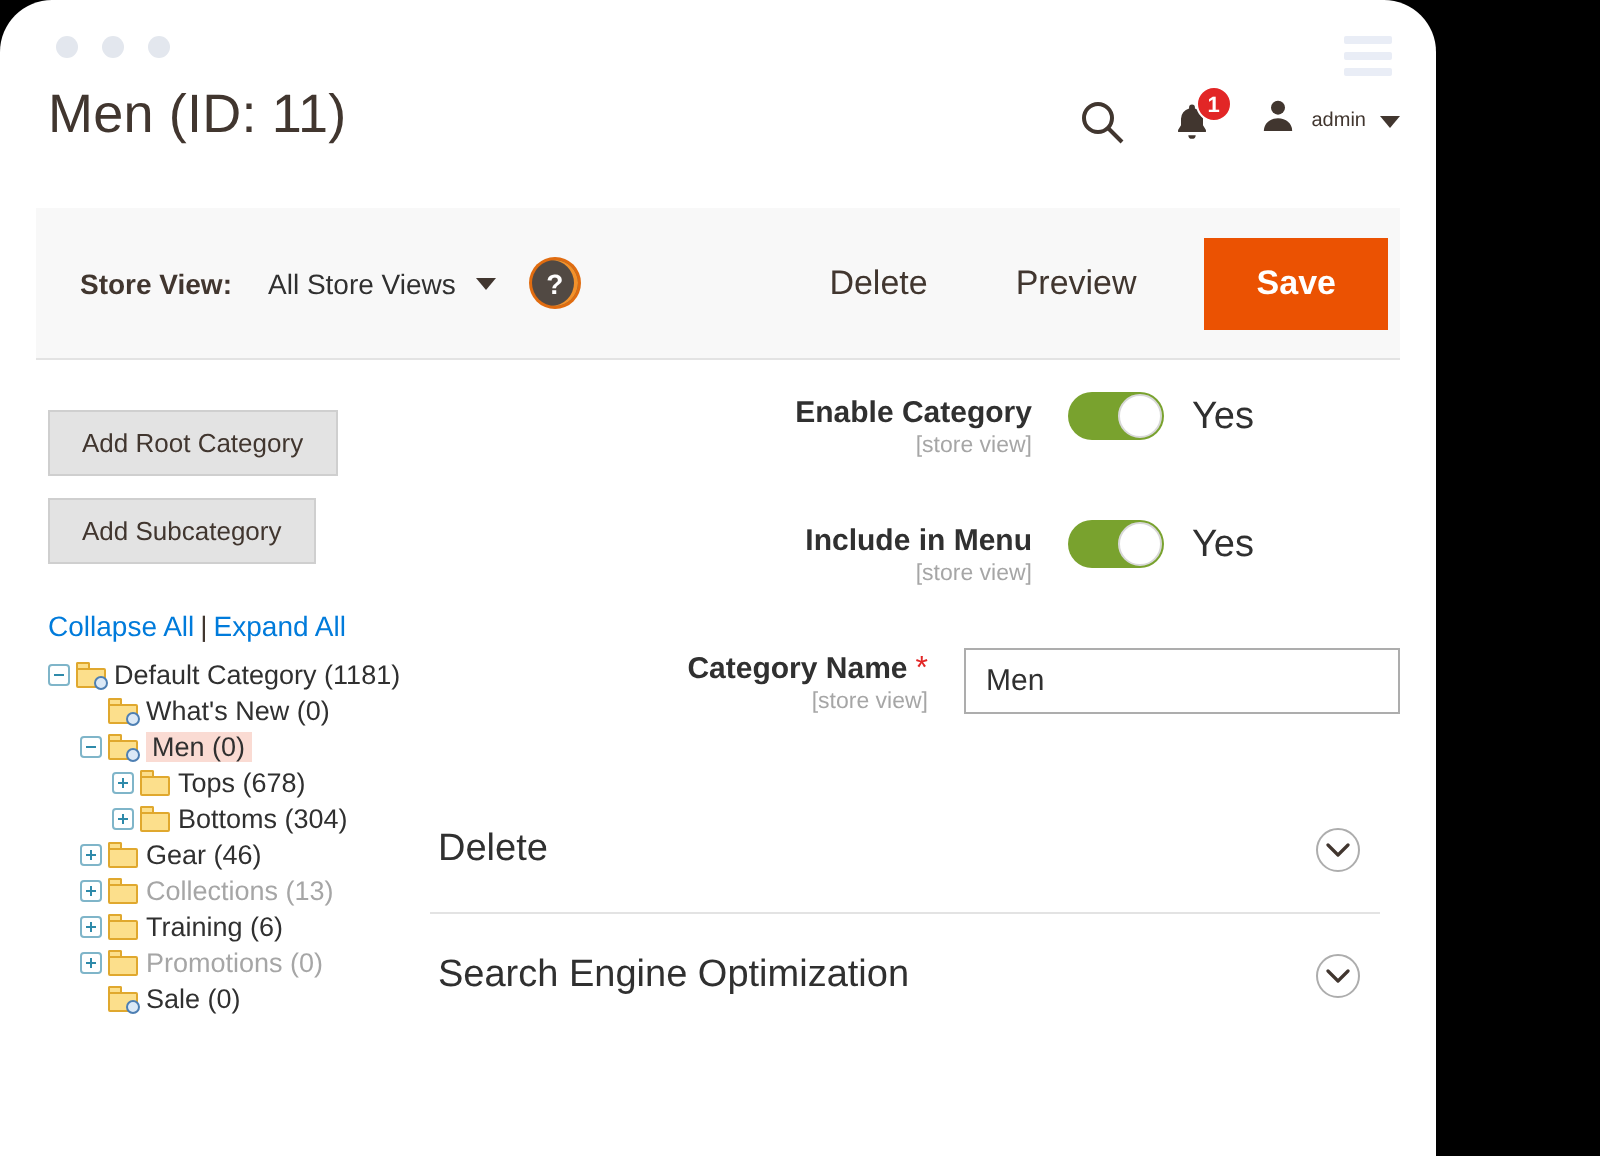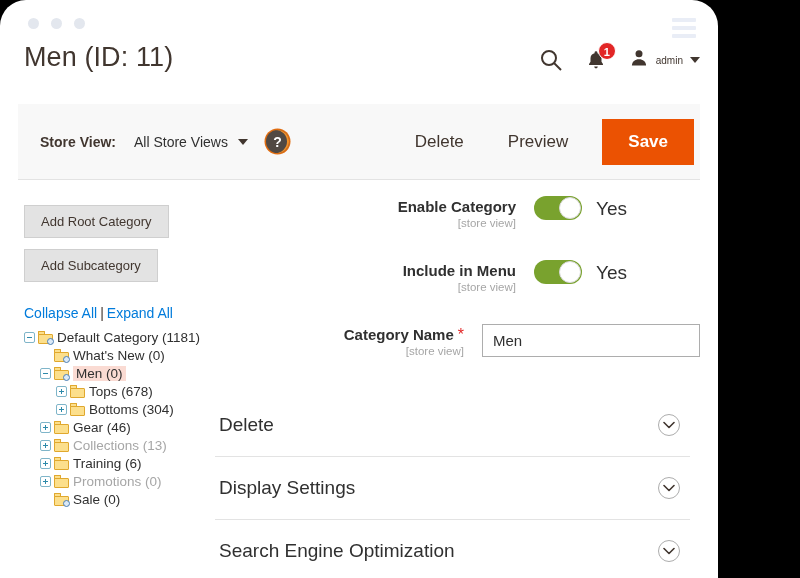--- a/index.html
+++ b/index.html
@@ -387,28 +387,20 @@
     <div id="sections">
         <div class="section">
           <span class="section-title">Delete</span>
           <span class="chevron-circle">
             <svg width="12" height="8" viewBox="0 0 12 8" fill="none" stroke="#41362f" stroke-width="1.6" stroke-linecap="round" stroke-linejoin="round">
               <polyline points="1,1.5 6,6.5 11,1.5"></polyline>
             </svg>
           </span>
         </div>
         <div class="section">
-          <span class="section-title">Display Settings</span>
-          <span class="chevron-circle">
-            <svg width="12" height="8" viewBox="0 0 12 8" fill="none" stroke="#41362f" stroke-width="1.6" stroke-linecap="round" stroke-linejoin="round">
-              <polyline points="1,1.5 6,6.5 11,1.5"></polyline>
-            </svg>
-          </span>
-        </div>
-        <div class="section">
           <span class="section-title">Search Engine Optimization</span>
           <span class="chevron-circle">
             <svg width="12" height="8" viewBox="0 0 12 8" fill="none" stroke="#41362f" stroke-width="1.6" stroke-linecap="round" stroke-linejoin="round">
               <polyline points="1,1.5 6,6.5 11,1.5"></polyline>
             </svg>
           </span>
         </div>
       </div>
   </div>
 

